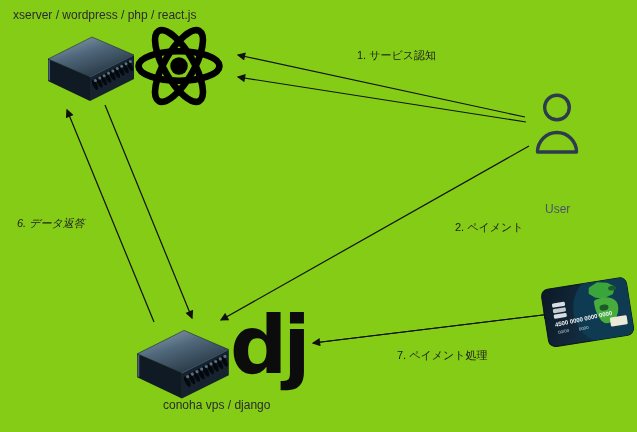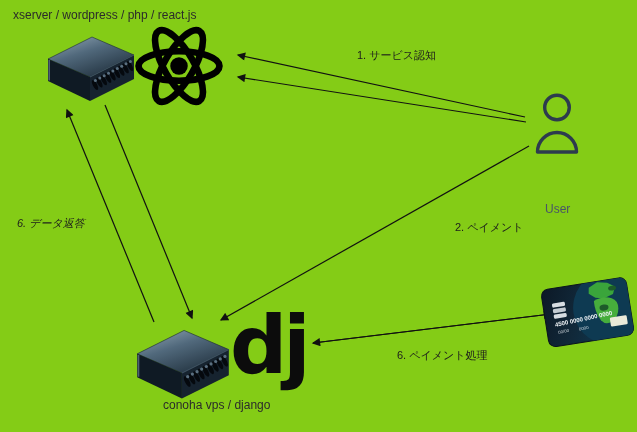--- a/index.html
+++ b/index.html
@@ -144,15 +144,15 @@
   </svg>
 
   <div class="edge-label" style="left:357px;top:49px;">1. サービス認知</div>
 
 
 
   <div class="edge-label" style="left:17px;top:217px;font-style:italic;">6. データ返答</div>
 
   <div class="edge-label" style="left:407px;top:221px;margin-left:48px;">2. ペイメント</div>
 
-  <div class="edge-label" style="left:397px;top:349px;">6. ペイメント処理</div>
+  <div class="edge-label" style="left:397px;top:349px;">7. ペイメント処理</div>
 
 </div>
 
 </body></html>

